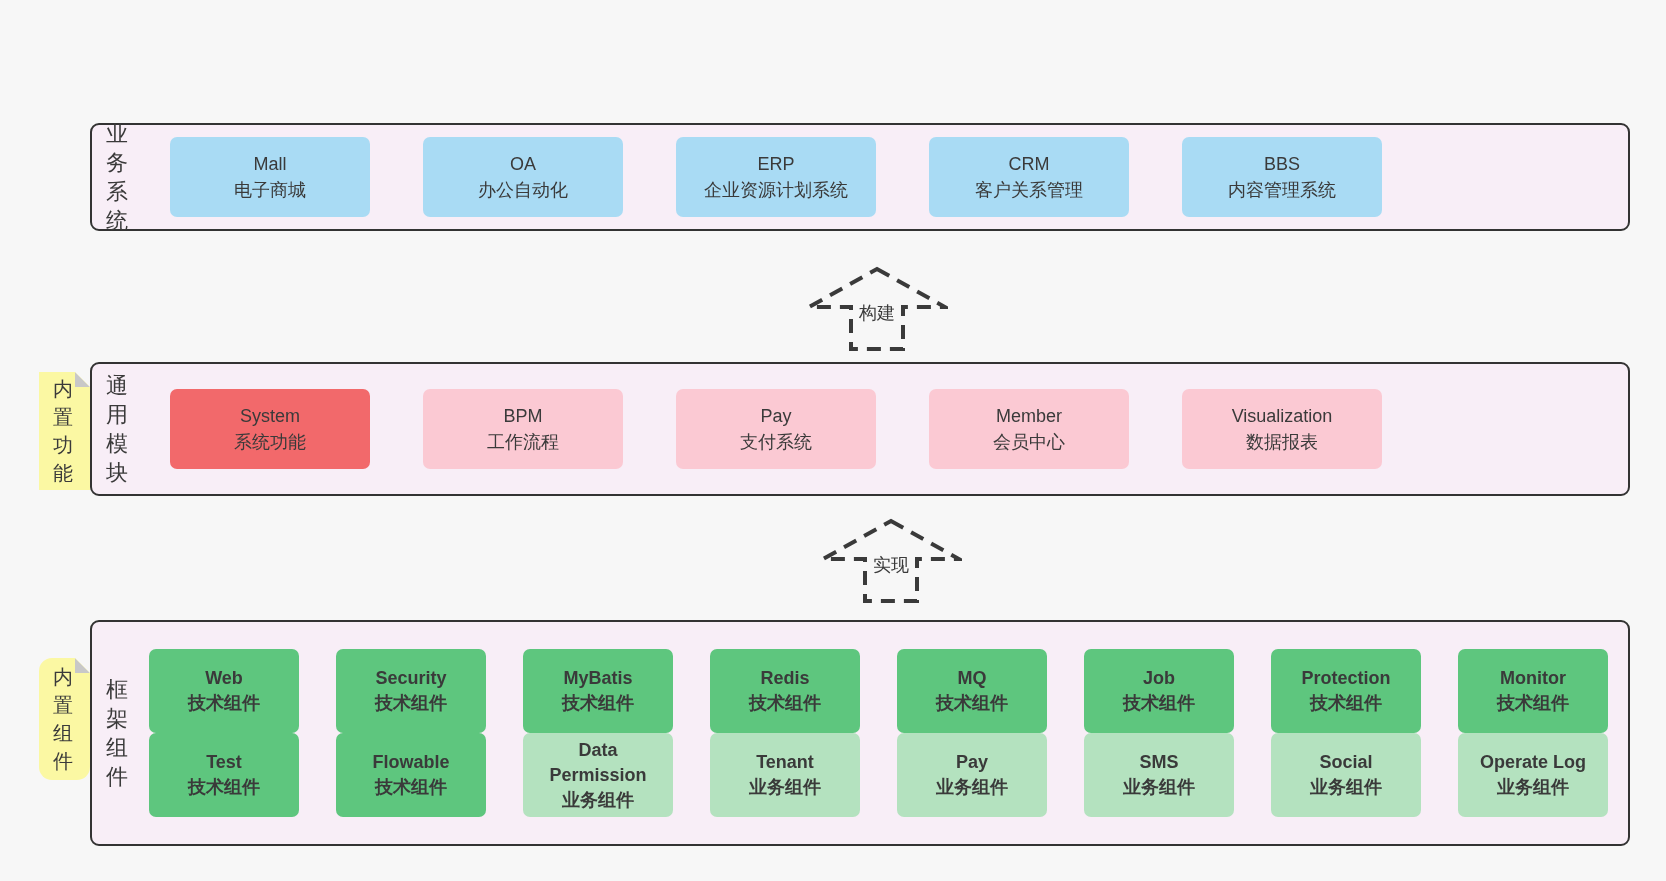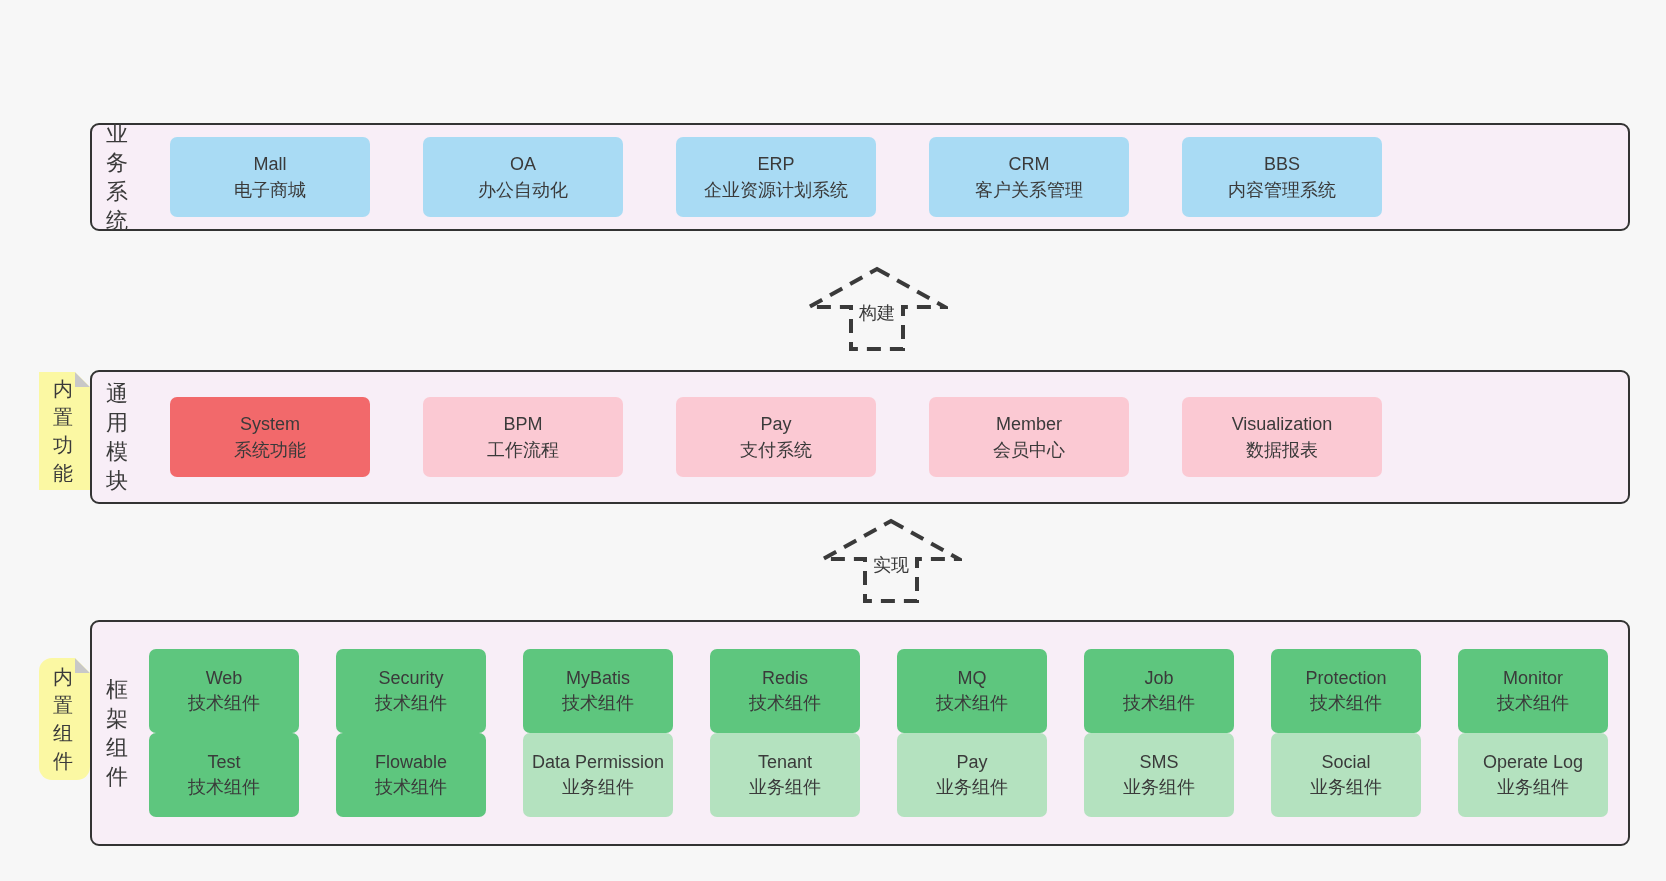--- a/index.html
+++ b/index.html
@@ -15,35 +15,35 @@
     background:var(--page-bg);color:var(--text);
     font-family:"Liberation Sans","DejaVu Sans",sans-serif;
   }
   .band{
     position:absolute;box-sizing:border-box;
     background:var(--band-bg);
     border:2px solid var(--band-border);border-radius:9px;
     display:flex;align-items:center;
   }
   #band-business{left:90px;top:123px;width:1540px;height:108px;}
-  #band-modules{left:90px;top:370px;width:1540px;height:134px;}
+  #band-modules{left:90px;top:362px;width:1540px;height:134px;}
   #band-components{left:90px;top:620px;width:1540px;height:226px;}
   .vlabel{
     flex:0 0 auto;margin-left:12px;width:26px;
     font-size:22px;line-height:29px;word-break:break-all;
     text-align:center;color:var(--text);
   }
   .boxes{display:flex;gap:53px;margin-left:19px;align-items:center;padding-left:21px;}
   .box{
     box-sizing:border-box;border-radius:7px;
     display:flex;flex-direction:column;justify-content:center;align-items:center;
     text-align:center;font-size:18px;line-height:26px;
   }
   .boxes .box{width:200px;height:80px;}
-  .grid{display:flex;flex-direction:column;margin-left:19px;}
+  .grid{display:flex;flex-direction:column;margin-left:19px;font-weight:bold;}
   .grid .row{display:flex;gap:37px;}
   .grid .box{width:150px;height:84px;padding:0 8px;line-height:25px;}
   .blue{background:var(--blue);}
   .red{background:var(--red);}
   .pink{background:var(--pink);}
   .green-dark{background:var(--green-dark);}
   .green-light{background:var(--green-light);}
   .sticky{
     position:absolute;width:51px;background:var(--yellow);
     clip-path:polygon(0 0,calc(100% - 15px) 0,100% 15px,100% 100%,0 100%);

